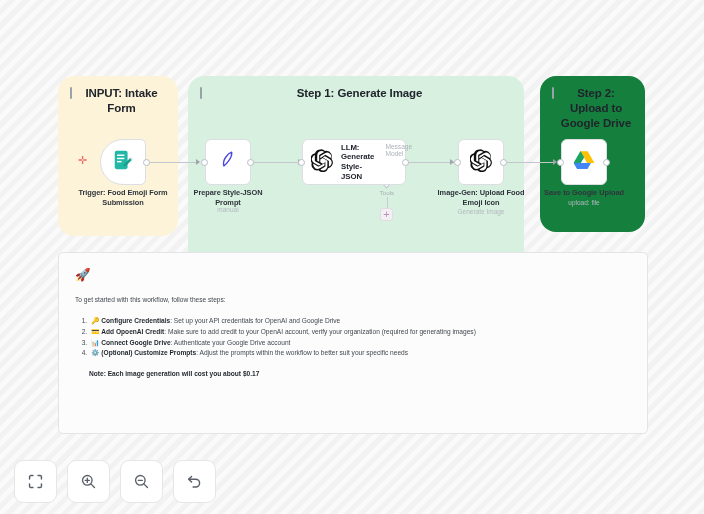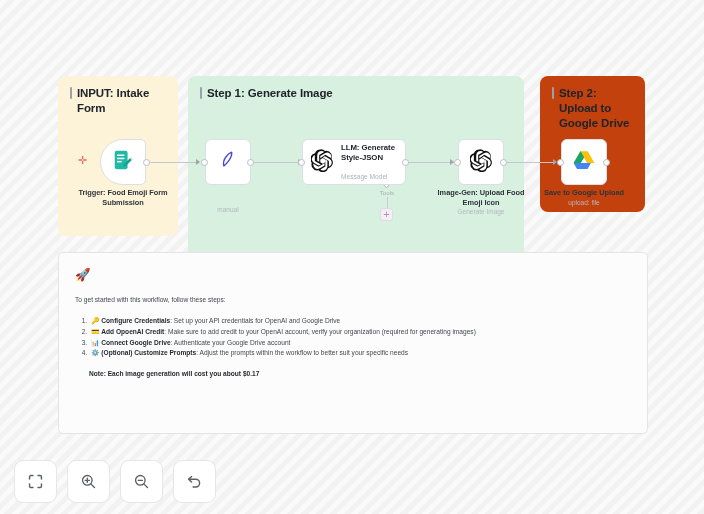--- a/index.html
+++ b/index.html
@@ -16,22 +16,23 @@
       #f2f2f2 0px, #f2f2f2 5px,
       #fafafa 5px, #fafafa 10px
     );
   }
 
   
   #canvas { position: absolute; inset: 0; }
 
   .section {
     position: absolute;
-    border-radius: 8px;
+    border-radius: 16px;
     padding: 10px 12px;
+    text-align: center;
   }
   .section-title {
     font-size: 11.5px;
     font-weight: bold;
     color: #20242c;
     line-height: 1.3;
     letter-spacing: -0.1px;
     position: relative;
     padding-left: 7px;
   }
@@ -40,22 +41,22 @@
     position: absolute;
     left: 0; top: 1px;
     width: 2px; height: 12px;
     background: #9aa1ab;
     border-radius: 1px;
   }
   .sec-input  { left: 58px;  top: 76px; width: 120px; height: 160px;
                 background: #fdf3d8; }
   .sec-step1  { left: 188px; top: 76px; width: 336px; height: 196px;
                 background: #d7f0df; }
-  .sec-step2  { left: 540px; top: 76px; width: 105px; height: 136px;
-                background: #c2410c; }
+  .sec-step2  { left: 540px; top: 76px; width: 105px; height: 156px;
+                background: #15803d; }
 
   
   .node {
     position: absolute;
     background: #fff;
     border: 1px solid #dcdee3;
     border-radius: 6px;
     display: flex;
     align-items: center;
     justify-content: center;
@@ -65,21 +66,21 @@
     border-bottom-left-radius: 26px;
   }
   .node-sq { width: 46px; height: 46px; }
 
   .node-wide {
     width: 104px; height: 46px;
     justify-content: flex-start;
     padding: 0 8px;
     gap: 7px;
   }
-  .node-wide-text { display: flex; flex-direction: column; gap: 11px; }
+  .node-wide-text { display: flex; gap: 11px; }
   .node-wide-title {
     font-size: 7.8px; font-weight: bold; color: #20242c;
     line-height: 1.25; letter-spacing: -0.05px;
   }
   .node-wide-sub { font-size: 6.6px; color: #adb2ba; line-height: 1.2; }
 
   .node-label {
     position: absolute;
     text-align: center;
     font-size: 7.4px;
@@ -267,20 +268,21 @@
   <div class="node node-sq" style="left:205px; top:139px;">
     <span>
       <svg width="22" height="22" viewBox="0 0 24 24">
         <path d="M7.5 18.5 C7.5 18.5 6.2 13.5 9.5 9 C12.8 4.5 16 3.5 16 3.5
                  C16 3.5 16.6 7.6 13.3 12.1 C10 16.6 7.5 18.5 7.5 18.5 Z" fill="none" stroke="#4b45e0" stroke-width="1.5" stroke-linejoin="round"></path>
       </svg>
     </span>
   </div>
   <div class="port" style="left:201px; top:158.5px;"></div>
   <div class="port" style="left:247px; top:158.5px;"></div>
+  <div class="node-label" style="left:186px; top:188px; width:84px;">Prepare Style-JSON Prompt</div>
   <div class="node-sub" style="left:186px; top:206px; width:84px;">manual</div>
 
   <div class="node node-wide" style="left:302px; top:139px;">
     <span>
       <svg width="23" height="23" viewBox="0 0 24 24">
         <path fill="#101010" d="M21.6 9.9a5.9 5.9 0 0 0-.5-4.9 6 6 0 0 0-6.4-2.9A5.9 5.9 0 0 0 9.8.4a6 6 0 0 0-5.7 4.1 5.9 5.9 0 0 0-4 2.9 6 6 0 0 0 .7 7 5.9 5.9 0 0 0 .5 4.9 6 6 0 0 0 6.4 2.9 5.9 5.9 0 0 0 4.5 2 6 6 0 0 0 5.7-4.2 5.9 5.9 0 0 0 4-2.9 6 6 0 0 0-.7-7Zm-9 12.5a4.4 4.4 0 0 1-2.9-1l.1-.1 4.8-2.8a.8.8 0 0 0 .4-.7v-6.8l2.1 1.2v5.6a4.5 4.5 0 0 1-4.5 4.6Zm-9.6-4.1a4.4 4.4 0 0 1-.6-3l.2.1 4.8 2.8a.8.8 0 0 0 .8 0l5.9-3.4v2.4l-4.9 2.8a4.5 4.5 0 0 1-6.1-1.6ZM1.7 8.3a4.4 4.4 0 0 1 2.3-2v5.7a.8.8 0 0 0 .4.7l5.9 3.4-2.1 1.2-4.9-2.8a4.5 4.5 0 0 1-1.6-6.1Zm16.6 3.9-5.9-3.4 2.1-1.2 4.9 2.8a4.5 4.5 0 0 1-.7 8.1V12.9a.8.8 0 0 0-.4-.7Zm2.1-3.1-.2-.1-4.8-2.8a.8.8 0 0 0-.8 0L9.7 9.6V7.2l4.9-2.8a4.5 4.5 0 0 1 6.7 4.7ZM8.6 13.4l-2.1-1.2V6.5a4.5 4.5 0 0 1 7.4-3.4l-.2.1-4.8 2.8a.8.8 0 0 0-.4.7Zm1.1-2.5L12.3 9.4l2.6 1.5v3L12.3 15.4l-2.6-1.5Z"></path>
       </svg>
     </span>
     <span class="node-wide-text">
       <span class="node-wide-title">LLM: Generate Style-JSON</span>

